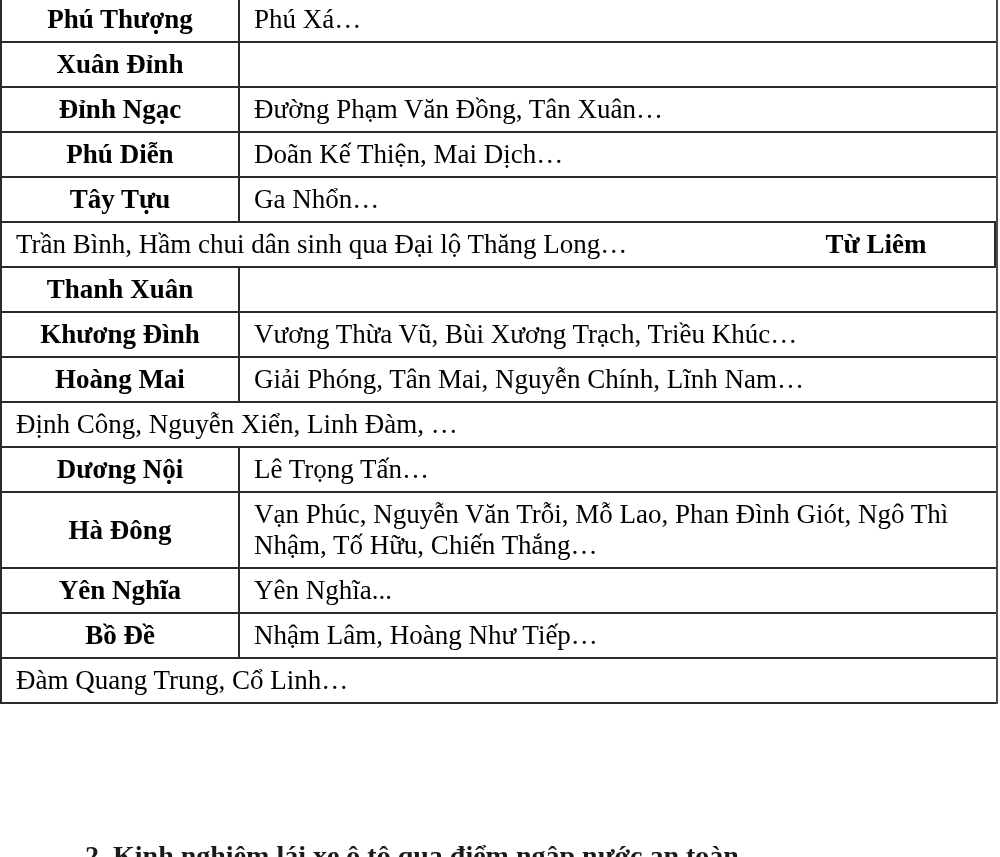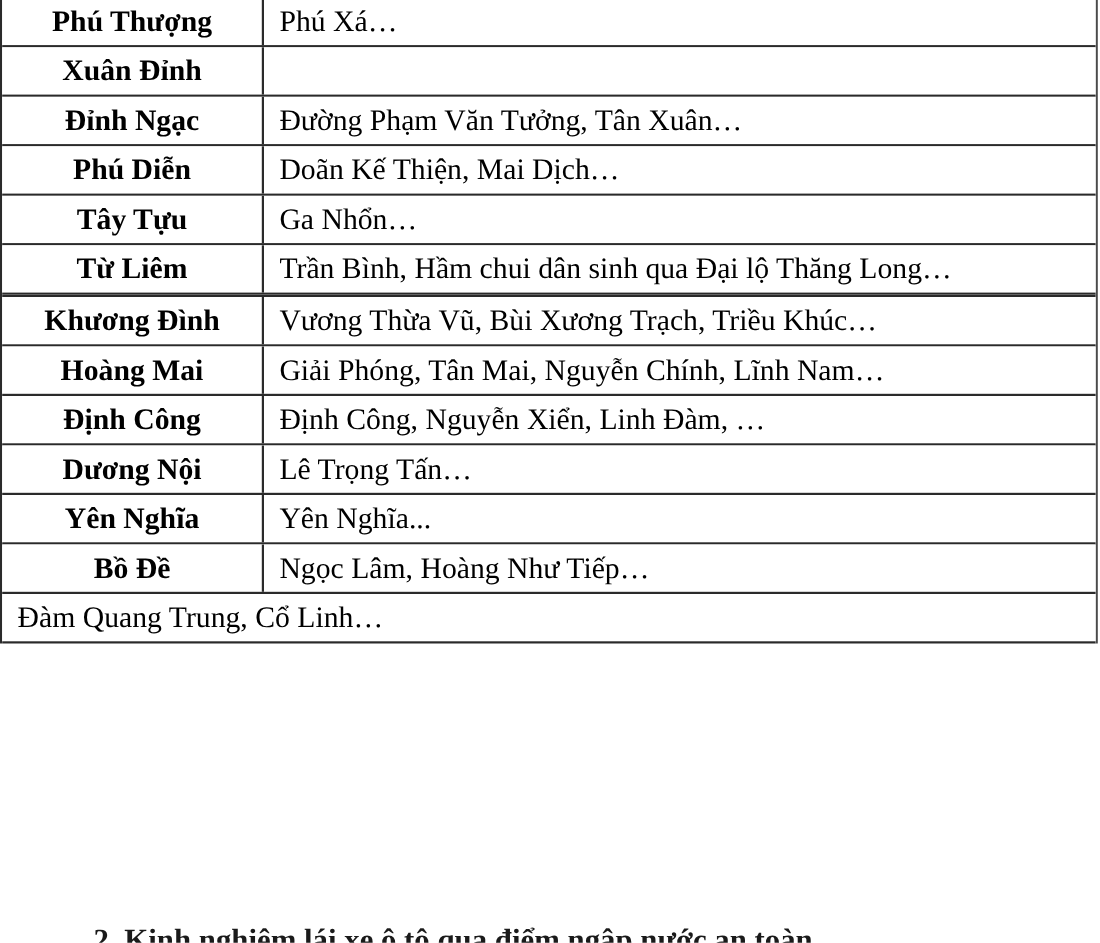--- a/index.html
+++ b/index.html
@@ -69,58 +69,62 @@
 <div class="flood-table">
   <div class="row">
     <div class="cell area">Phú Thượng</div>
     <div class="cell streets">Phú Xá…</div>
   </div>
   <div class="row">
     <div class="cell area">Xuân Đỉnh</div>
   </div>
   <div class="row">
     <div class="cell area">Đỉnh Ngạc</div>
-    <div class="cell streets">Đường Phạm Văn Tưởng, Tân Xuân…</div>
+    <div class="cell streets">Đường Phạm Văn Đồng, Tân Xuân…</div>
   </div>
   <div class="row">
     <div class="cell area">Phú Diễn</div>
     <div class="cell streets">Doãn Kế Thiện, Mai Dịch…</div>
   </div>
   <div class="row">
     <div class="cell area">Tây Tựu</div>
     <div class="cell streets">Ga Nhổn…</div>
   </div>
   <div class="row">
+    <div class="cell streets">Trần Bình, Hầm chui dân sinh qua Đại lộ Thăng Long…</div>
     <div class="cell area">Từ Liêm</div>
-    <div class="cell streets">Trần Bình, Hầm chui dân sinh qua Đại lộ Thăng Long…</div>
   </div>
   <div class="row">
+    <div class="cell area">Thanh Xuân</div>
   </div>
   <div class="row">
     <div class="cell area">Khương Đình</div>
     <div class="cell streets">Vương Thừa Vũ, Bùi Xương Trạch, Triều Khúc…</div>
   </div>
   <div class="row">
     <div class="cell area">Hoàng Mai</div>
     <div class="cell streets">Giải Phóng, Tân Mai, Nguyễn Chính, Lĩnh Nam…</div>
   </div>
   <div class="row">
-    <div class="cell area">Định Công</div>
     <div class="cell streets">Định Công, Nguyễn Xiển, Linh Đàm, …</div>
   </div>
   <div class="row">
     <div class="cell area">Dương Nội</div>
     <div class="cell streets">Lê Trọng Tấn…</div>
   </div>
   <div class="row">
+    <div class="cell area">Hà Đông</div>
+    <div class="cell streets">Vạn Phúc, Nguyễn Văn Trỗi, Mỗ Lao, Phan Đình Giót, Ngô Thì Nhậm, Tố Hữu, Chiến Thắng…</div>
+  </div>
+  <div class="row">
     <div class="cell area">Yên Nghĩa</div>
     <div class="cell streets">Yên Nghĩa...</div>
   </div>
   <div class="row">
     <div class="cell area">Bồ Đề</div>
-    <div class="cell streets">Ngọc Lâm, Hoàng Như Tiếp…</div>
+    <div class="cell streets">Nhậm Lâm, Hoàng Như Tiếp…</div>
   </div>
   <div class="row">
     <div class="cell streets">Đàm Quang Trung, Cổ Linh…</div>
   </div>
 </div>
 
 <div class="clipped-heading">2. Kinh nghiệm lái xe ô tô qua điểm ngập nước an toàn</div>
 
 </body></html>

